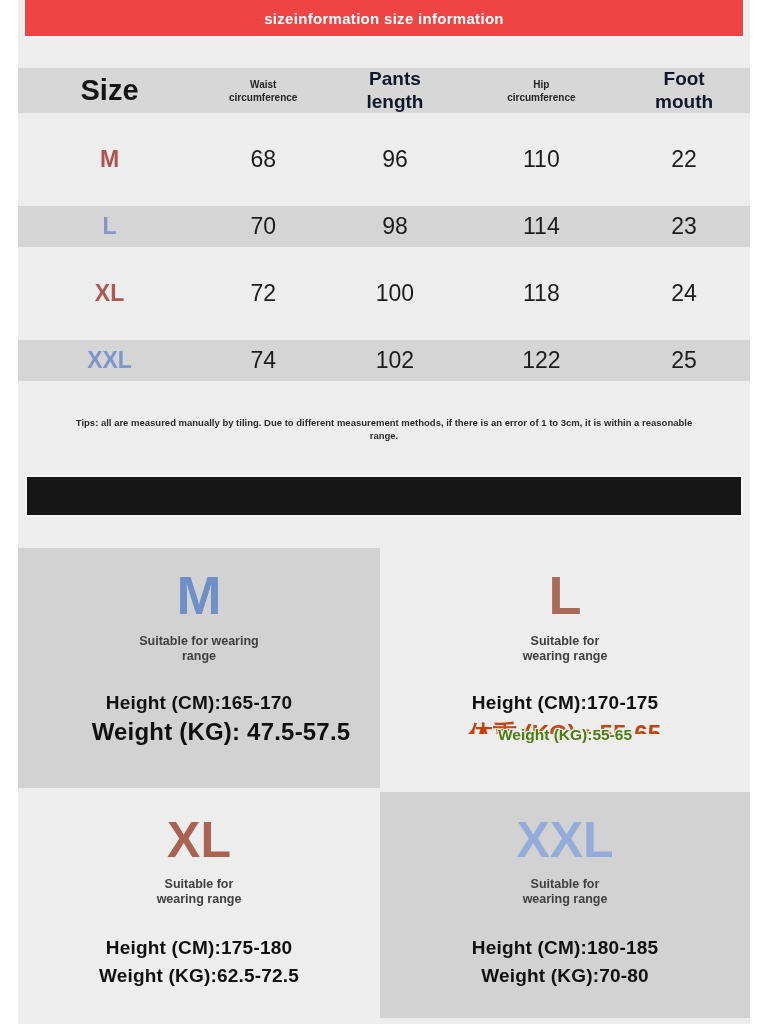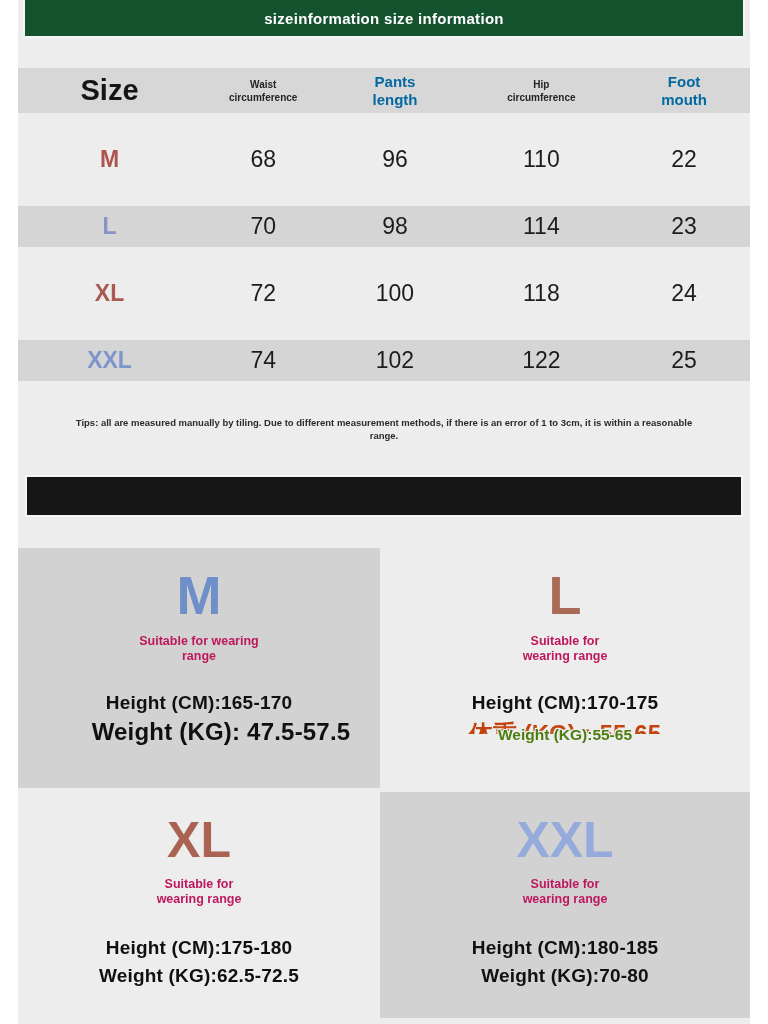--- a/index.html
+++ b/index.html
@@ -1,47 +1,47 @@
 <!DOCTYPE html>
 <html><head>
 <meta charset="utf-8">
 <style>
   html,body{margin:0;padding:0;}
   body{width:768px;height:1024px;background:#ffffff;font-family:"Liberation Sans",sans-serif;overflow:hidden;}
   .page{position:relative;width:768px;height:1024px;background:#ffffff;}
   .content{position:absolute;left:18px;top:0;width:732px;height:1024px;background:#ededed;}
 
-  .title-bar{height:36px;margin:0 7px;background:#14532d;display:flex;align-items:center;justify-content:center;
+  .title-bar{height:36px;margin:0 7px;background:#ef4444;display:flex;align-items:center;justify-content:center;
     box-shadow:0 0 0 2px #f6f6f6;}
   .title-bar span{color:#ffffff;font-size:15px;font-weight:bold;letter-spacing:.3px;}
 
   .grid5{display:grid;grid-template-columns:25% 17% 19% 21% 18%;align-items:center;text-align:center;}
   .thead{margin-top:32px;height:45px;background:#d7d7d7;}
   .th-size{font-size:29px;font-weight:bold;color:#151515;}
   .th-small{font-size:10px;font-weight:bold;color:#242424;line-height:1.3;}
-  .th-med{font-size:15px;font-weight:bold;color:#0369a1;line-height:1.2;}
+  .th-med{font-size:19px;font-weight:bold;color:#0f172a;line-height:1.2;}
   .th-line{display:block;}
 
   .row.light{height:93px;}
   .row.dark{height:41px;background:#d5d5d5;}
   .cell-size{font-size:23px;font-weight:bold;}
   .cell-num{font-size:23px;color:#1c1c1c;}
 
   .tips{height:96px;display:flex;align-items:center;justify-content:center;padding:9px 56px;box-sizing:border-box;}
   .tips span{font-size:9.5px;font-weight:bold;color:#2b2b2b;text-align:center;line-height:1.4;}
 
   .divider-bar{height:38px;margin:0 9px;background:#161616;box-shadow:0 0 0 2px #f6f6f6;}
 
   .cards{margin-top:33px;display:grid;grid-template-columns:362px 370px;grid-template-rows:240px 226px;row-gap:4px;}
   .card{text-align:center;}
   .card.shade{background:#d2d2d2;}
   .card-letter{line-height:1;font-weight:bold;}
   .row-top .card-letter{margin-top:20px;font-size:54px;}
   .row-bottom .card-letter{margin-top:23px;font-size:50px;}
-  .suitable{margin-top:12px;font-size:12.5px;font-weight:bold;color:#be185d;line-height:1.2;}
+  .suitable{margin-top:12px;font-size:12.5px;font-weight:bold;color:#404040;line-height:1.2;}
   .suitable span{display:block;}
   .card-height{margin-top:28px;font-size:19px;font-weight:bold;color:#101010;letter-spacing:.2px;}
   .row-bottom .card-height{margin-top:30px;}
   .card-weight{margin-top:6px;font-size:19px;font-weight:bold;color:#101010;letter-spacing:.2px;}
   .card-weight.big{margin-top:4px;font-size:24px;margin-left:44px;}
   .weight-wrap{position:relative;margin-top:4px;height:30px;overflow:hidden;}
   .weight-ghost{position:absolute;top:0;left:0;right:0;height:16px;overflow:hidden;text-align:center;
     font-size:24px;font-weight:bold;color:#c2410c;}
   .weight-over{position:absolute;top:8px;left:0;right:0;text-align:center;font-size:15.5px;font-weight:bold;color:#4d7c0f;
     text-shadow:-1px -1px 0 #ededed,1px -1px 0 #ededed,-1px 1px 0 #ededed,1px 1px 0 #ededed,0 0 4px #ededed;}

